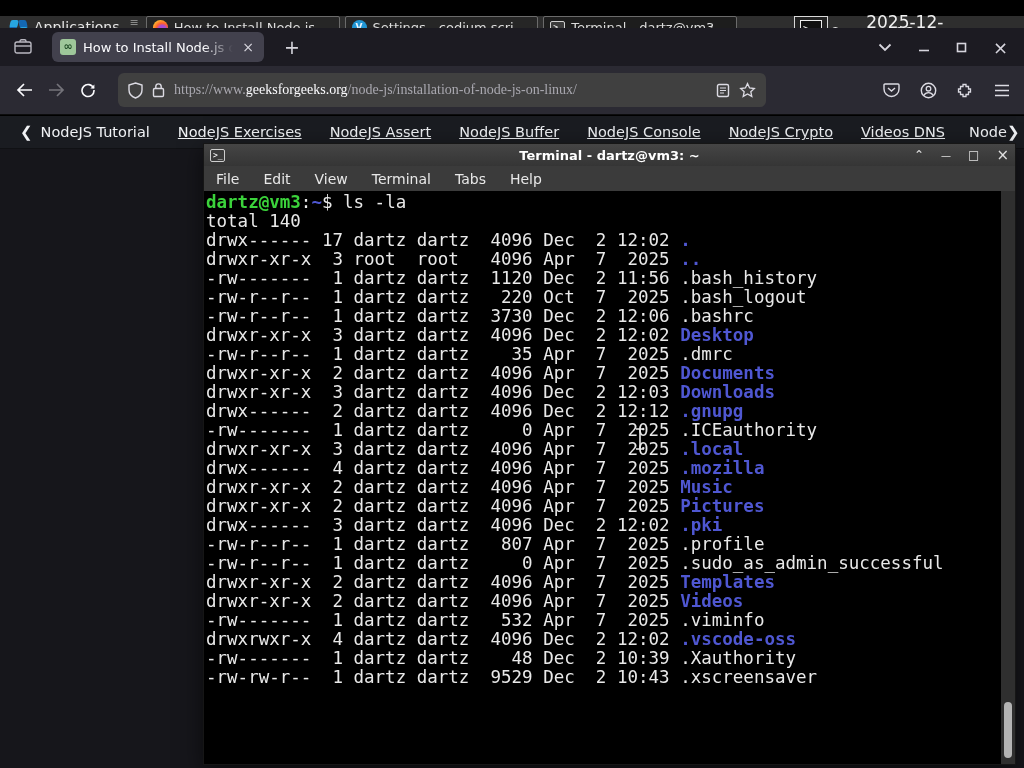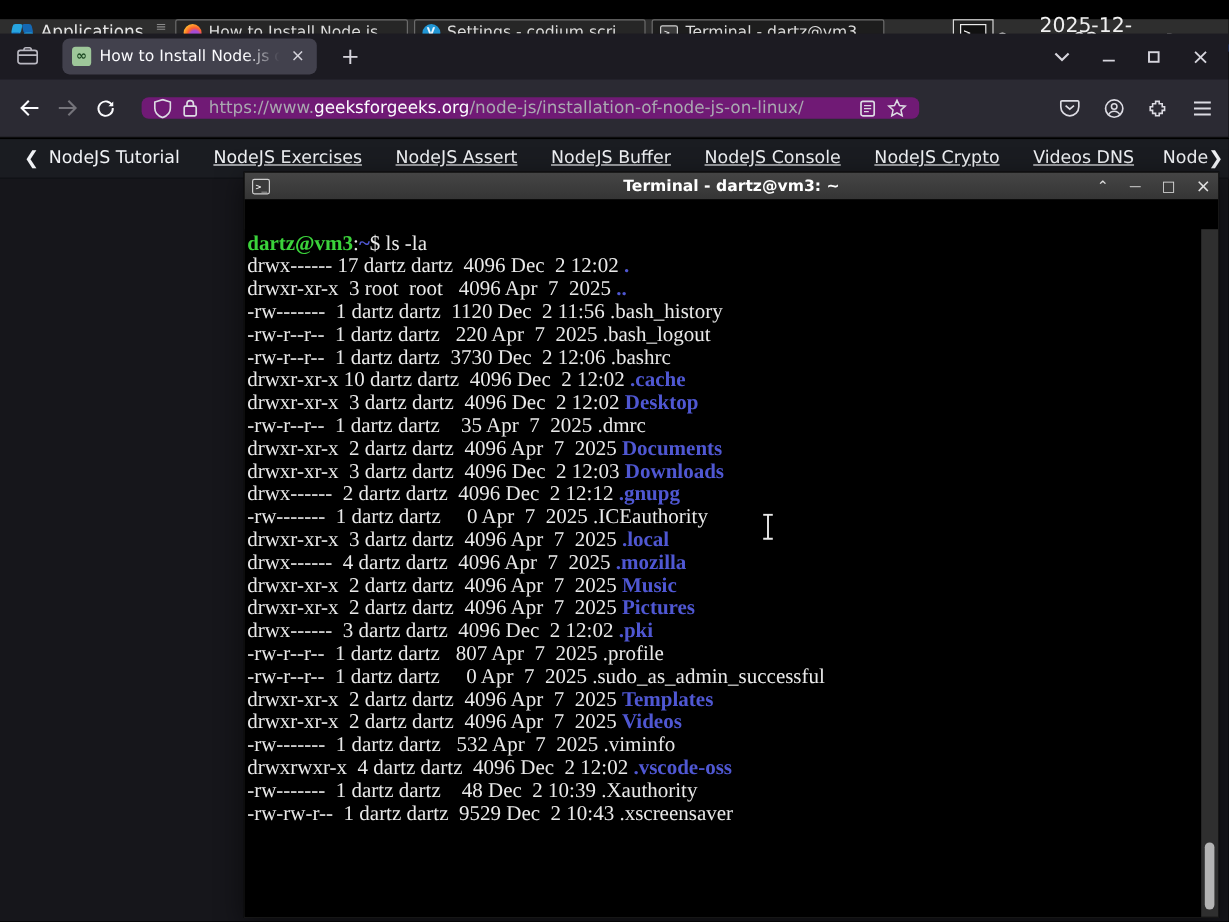--- a/index.html
+++ b/index.html
@@ -48,22 +48,22 @@
                -webkit-mask-image:linear-gradient(90deg,#000 80%,transparent); mask-image:linear-gradient(90deg,#000 80%,transparent); }
   .tab-close { color:#d6d5dd; font-size:14px; padding:0 2px; }
   #newtab-btn { color:#d6d5dd; font-size:19px; margin-left:14px; width:28px; text-align:center; }
   #tabbar-right { margin-left:auto; display:flex; align-items:center; gap:26px; padding-right:16px; color:#d6d5dd; }
 
   #toolbar { left:0; top:66px; width:1024px; height:49px; background:#2b2a33; display:flex; align-items:center;
              border-bottom:1px solid #0c0c0d; }
   .nav-ico { width:32px; height:32px; display:flex; align-items:center; justify-content:center; border-radius:4px; }
   #back-btn { margin-left:8px; }
   #fwd-btn { opacity:.35; }
-  #urlbar { width:648px; height:18px; background:#701a75; border-radius:6px; margin-left:14px;
-            display:flex; align-items:center; padding:0 10px; gap:9px; }
+  #urlbar { width:648px; height:34px; background:#404040; border-radius:6px; margin-left:14px;
+            display:flex; align-items:center; padding:0 10px; gap:9px;font-family:Liberation Serif, serif; }
   #url-text { flex:1; font-size:14px; color:#fbfbfe; white-space:nowrap; overflow:hidden; }
   #url-text .dim { color:#a9a8b0; }
   #toolbar-right { margin-left:auto; display:flex; align-items:center; gap:20px; padding-right:14px; }
 
   
   #page { left:0; top:116px; width:1024px; height:652px; background:#16161b; }
   #site-nav { position:absolute; left:0; top:0; width:1024px; height:33px; background:#1a1c21;
               display:flex; align-items:center; color:#f0f2f5; font-size:14.5px; border-bottom:1px solid #101114; }
   #site-nav .chev { font-weight:bold; font-size:15px; }
   #nav-back { display:flex; align-items:center; gap:8px; margin-left:20px; white-space:nowrap; }
@@ -77,21 +77,21 @@
                 background:linear-gradient(#454545,#353535); display:flex; align-items:center; padding:0 6px; }
   #term-title .mini-term { margin-right:8px; }
   #term-title-text { position:absolute; left:0; right:0; text-align:center; color:#fff; font-weight:bold; font-size:13px; }
   #term-ctl { margin-left:auto; display:flex; gap:17px; color:#e0e0e0; font-size:12px; z-index:2; align-items:center; }
   #term-menubar { position:absolute; left:0; top:22px; width:100%; height:25px; background:#3b3b3b;
                   display:flex; align-items:center; gap:0; color:#e8e8e8; font-size:14px; }
   #term-menubar span { padding:0 12px; }
   #term-body { position:absolute; left:0; top:47px; width:799px; height:573px; background:#000; overflow:hidden;
                font-family:"DejaVu Sans Mono","Liberation Mono",monospace; font-size:17.5px; line-height:19px;
                color:#e9e9e9; padding:2px 0 0 2px; }
-  .trow { white-space:pre;font-family:Liberation Serif, serif; }
+  .trow { white-space:pre; }
   .fname.d { color:var(--dir-blue,#4f57d2); font-weight:bold; }
   .fname.x { color:var(--dim-gray,#5e5e5e); }
   .p-user { color:var(--prompt-green,#3bd33b); font-weight:bold; }
   .p-cwd  { color:var(--dir-blue,#4f57d2); font-weight:bold; }
   #term-scroll { position:absolute; right:0; top:47px; width:14px; height:573px; background:#2f2f2f; }
   #term-thumb { position:absolute; left:3px; bottom:6px; width:8px; height:56px; background:#b4b4b4; border-radius:4px; }
 
   
   #cursor { left:634px; top:428px; width:12px; height:22px; color:#e8e8e8;
             font-family:"DejaVu Sans Mono",monospace; font-size:17px; text-shadow:0 0 2px #000; }
@@ -248,29 +248,37 @@
   <div id="term-title">
     <span class="mini-term">&gt;_</span>
     <span id="term-title-text">Terminal - dartz@vm3: ~</span>
     <span id="term-ctl">
       <span>⌃</span>
       <span style="font-size:10px">—</span>
       <span>□</span>
       <span style="font-size:15px">×</span>
     </span>
   </div>
+  <div id="term-menubar">
+    <span>File</span>
+    <span>Edit</span>
+    <span>View</span>
+    <span>Terminal</span>
+    <span>Tabs</span>
+    <span>Help</span>
+  </div>
   <div id="term-body">
     <div class="trow"><span class="p-user">dartz@vm3</span><span>:</span><span class="p-cwd">~</span><span>$ </span><span>ls -la</span></div>
+    <div class="trow">total 140</div>
     <div id="listing">
         <div class="trow"><span>drwx------ 17 dartz dartz  4096 Dec  2 12:02 </span><span class="fname d">.</span></div>
         <div class="trow"><span>drwxr-xr-x  3 root  root   4096 Apr  7  2025 </span><span class="fname d">..</span></div>
         <div class="trow"><span>-rw-------  1 dartz dartz  1120 Dec  2 11:56 </span><span class="fname f">.bash_history</span></div>
-        <div class="trow"><span>-rw-r--r--  1 dartz dartz   220 Apr  7  2025 </span><span class="fname f">.bash_logout</span></div>
+        <div class="trow"><span>-rw-r--r--  1 dartz dartz   220 Oct  7  2025 </span><span class="fname f">.bash_logout</span></div>
         <div class="trow"><span>-rw-r--r--  1 dartz dartz  3730 Dec  2 12:06 </span><span class="fname f">.bashrc</span></div>
-        <div class="trow"><span>drwxr-xr-x 10 dartz dartz  4096 Dec  2 12:02 </span><span class="fname d">.cache</span></div>
         <div class="trow"><span>drwxr-xr-x  3 dartz dartz  4096 Dec  2 12:02 </span><span class="fname d">Desktop</span></div>
         <div class="trow"><span>-rw-r--r--  1 dartz dartz    35 Apr  7  2025 </span><span class="fname f">.dmrc</span></div>
         <div class="trow"><span>drwxr-xr-x  2 dartz dartz  4096 Apr  7  2025 </span><span class="fname d">Documents</span></div>
         <div class="trow"><span>drwxr-xr-x  3 dartz dartz  4096 Dec  2 12:03 </span><span class="fname d">Downloads</span></div>
         <div class="trow"><span>drwx------  2 dartz dartz  4096 Dec  2 12:12 </span><span class="fname d">.gnupg</span></div>
         <div class="trow"><span>-rw-------  1 dartz dartz     0 Apr  7  2025 </span><span class="fname f">.ICEauthority</span></div>
         <div class="trow"><span>drwxr-xr-x  3 dartz dartz  4096 Apr  7  2025 </span><span class="fname d">.local</span></div>
         <div class="trow"><span>drwx------  4 dartz dartz  4096 Apr  7  2025 </span><span class="fname d">.mozilla</span></div>
         <div class="trow"><span>drwxr-xr-x  2 dartz dartz  4096 Apr  7  2025 </span><span class="fname d">Music</span></div>
         <div class="trow"><span>drwxr-xr-x  2 dartz dartz  4096 Apr  7  2025 </span><span class="fname d">Pictures</span></div>

